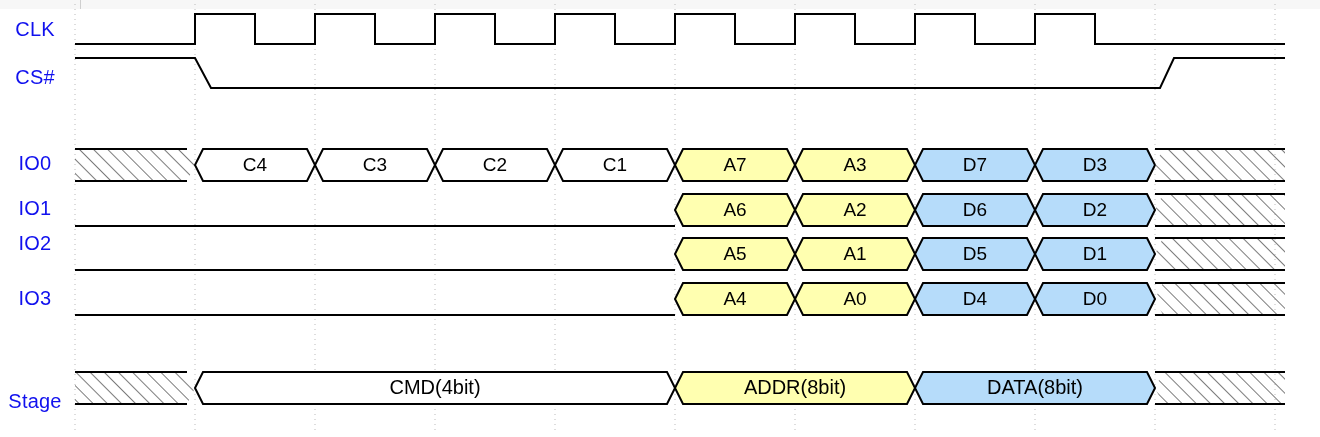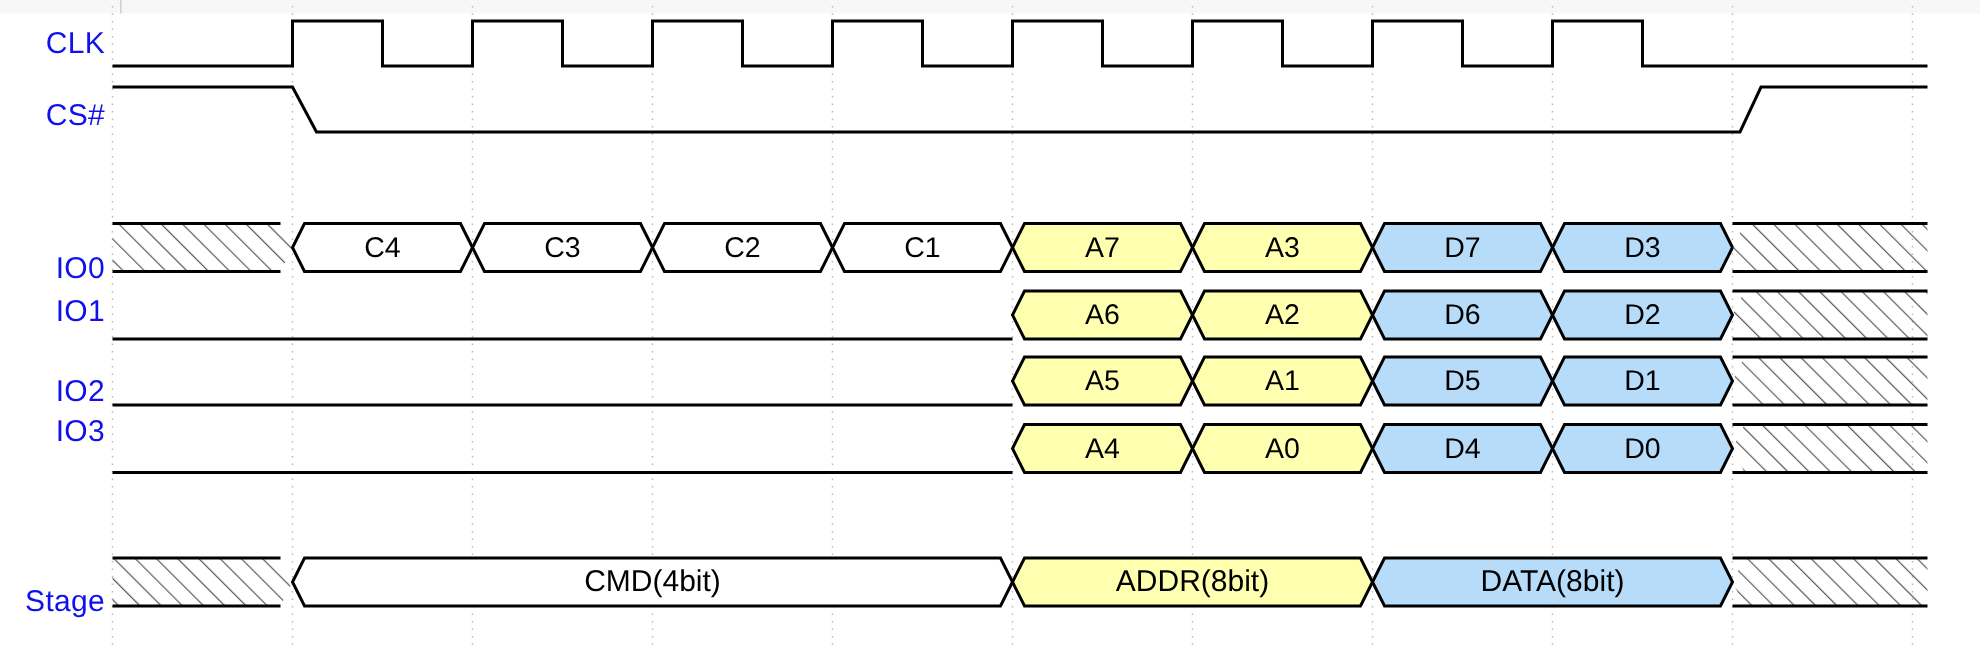--- a/index.html
+++ b/index.html
@@ -2,39 +2,39 @@
 <html><head>
 <meta charset="utf-8">
 <style>
   html,body{margin:0;padding:0;background:#ffffff;}
   body{width:1320px;height:437px;font-family:"Liberation Sans",sans-serif;overflow:hidden;}
   #stage{position:relative;width:1320px;height:437px;background:#ffffff;}
   #topband{position:absolute;left:0;top:0;width:1320px;height:9px;background:#f7f7f7;}
   #topband2{position:absolute;left:80px;top:0;width:1px;height:9px;background:#cfcfcf;}
   svg{position:absolute;left:0;top:0;}
   .lbl{position:absolute;color:#1111ee;font-size:20px;font-family:"Liberation Sans",sans-serif;
-       text-align:right;width:70px;left:0;letter-spacing:.2px;}
+       text-align:center;width:70px;left:0;letter-spacing:.2px;}
   .cell{font-size:19px;fill:#000000;font-family:"Liberation Sans",sans-serif;
         text-anchor:middle;dominant-baseline:middle;}
   .cellbig{font-size:20px;}
 </style>
 </head>
 <body>
 
 <div id="stage">
 
   <div id="topband"></div>
   <div id="topband2"></div>
 
   <div class="lbl" style="top:18px">CLK</div>
   <div class="lbl" style="top:66px">CS#</div>
-  <div class="lbl" style="top:168px">IO0</div>
+  <div class="lbl" style="top:152px">IO0</div>
   <div class="lbl" style="top:197px">IO1</div>
-  <div class="lbl" style="top:250px">IO2</div>
-  <div class="lbl" style="top:277px">IO3</div>
+  <div class="lbl" style="top:232px">IO2</div>
+  <div class="lbl" style="top:287px">IO3</div>
   <div class="lbl" style="top:390px">Stage</div>
 
   <svg width="1320" height="437">
     <defs>
       <pattern id="hatch" width="10" height="10" patternTransform="rotate(-45 0 0)" patternUnits="userSpaceOnUse">
         <line x1="0" y1="0" x2="0" y2="10" stroke="#5a5a5a" stroke-width="1.6"></line>
       </pattern>
     </defs>
 
     <g id="gridlines">

